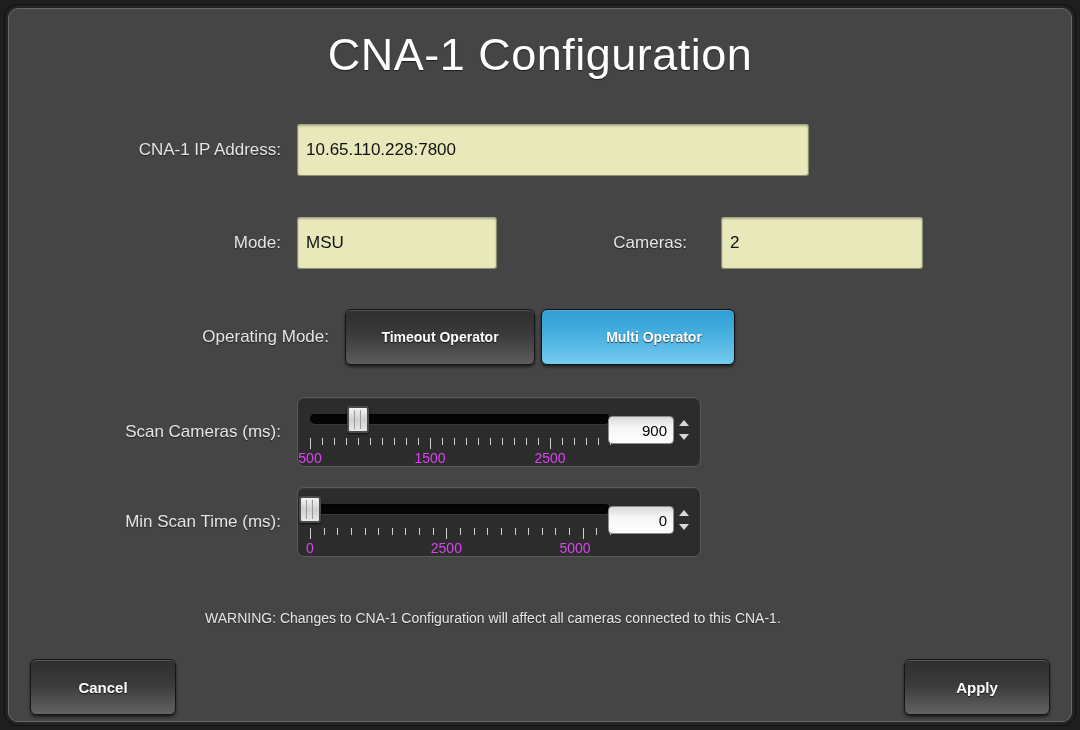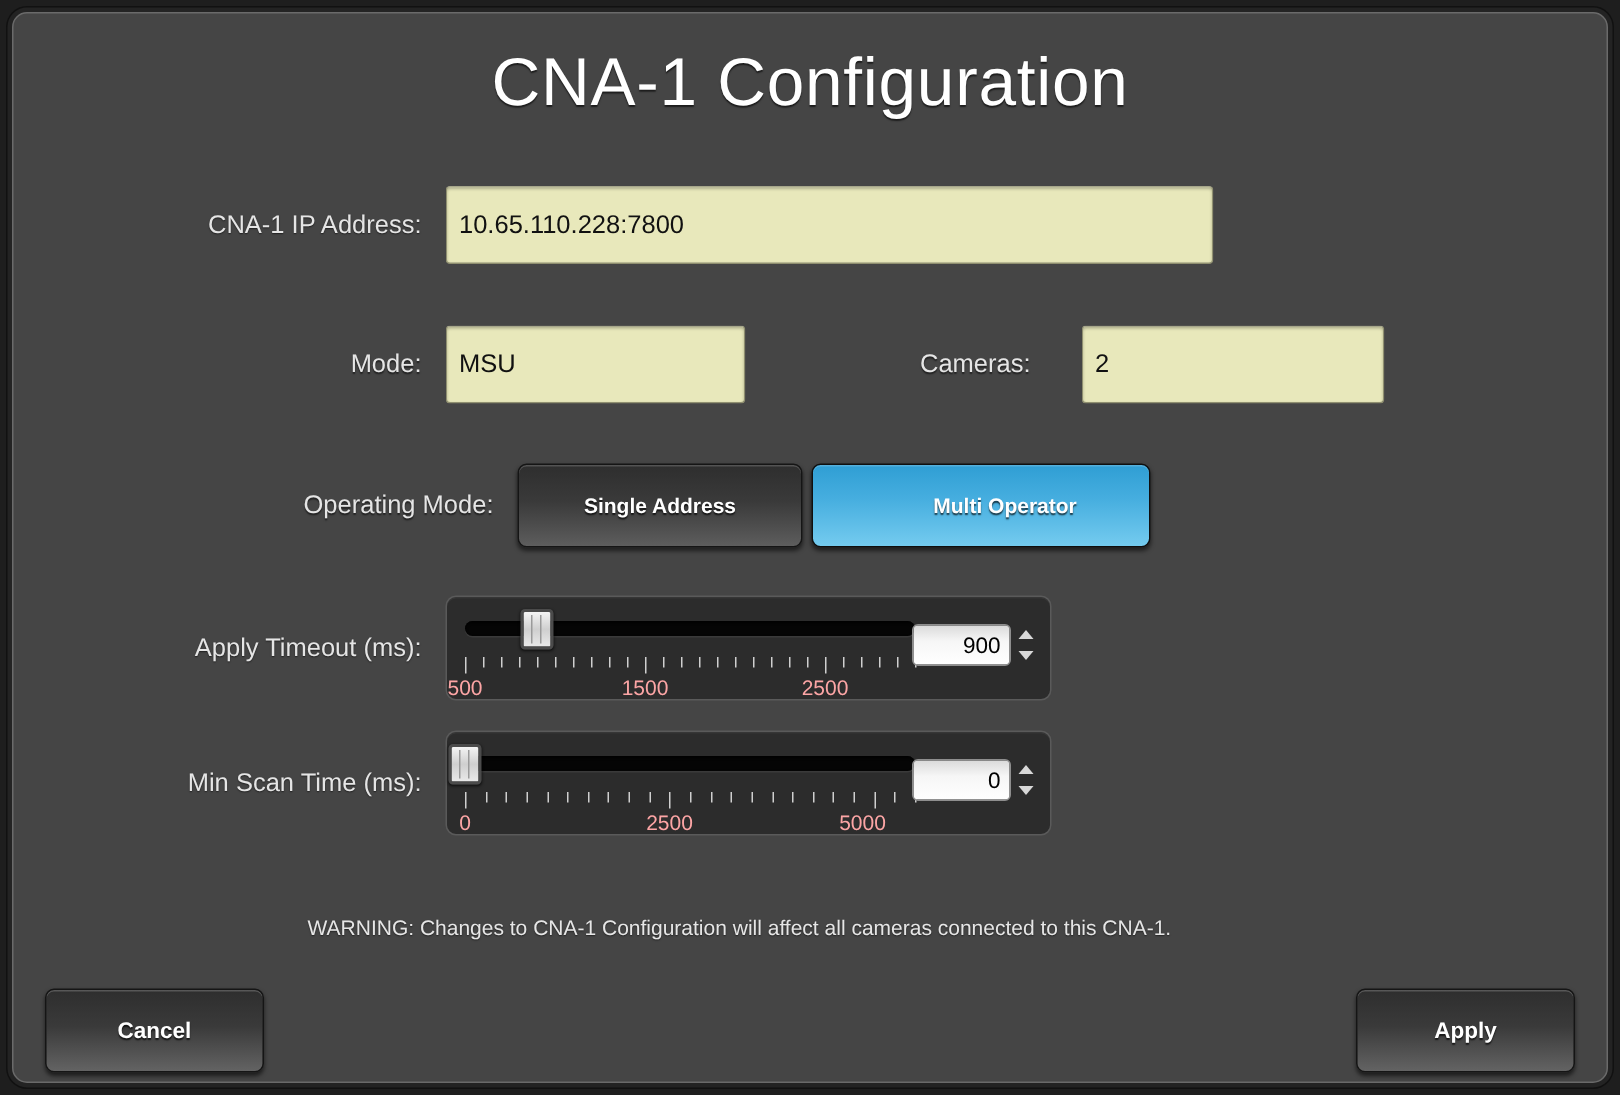--- a/index.html
+++ b/index.html
@@ -58,21 +58,21 @@
     font-size:14px;font-weight:bold;color:#ffffff;
     text-shadow:0 1px 1px rgba(0,0,0,.7);
     border:1px solid #151515;
     box-shadow:0 2px 3px rgba(0,0,0,.55), inset 0 1px 0 rgba(255,255,255,.18);
   }
   #btn-single{
     width:190px;
     background:linear-gradient(to bottom,#2e2e2e 0%,#3a3a3a 45%,#5d5d5d 100%);
   }
   #btn-multi{
-    width:226px;margin-left:6px;
+    width:194px;margin-left:6px;
     background:linear-gradient(to bottom,#2f9ed4 0%,#46aedf 42%,#74cbef 100%);
     border-color:#0f0f0f;
     padding-left:32px;
   }
 
   
   .slider-row{position:absolute;left:0;width:100%;}
   #row-scan{top:388px;}
   #row-min{top:478px;}
   .slider-row .lbl{width:272px;padding-right:16px;}
@@ -98,21 +98,21 @@
   }
   .handle::before{left:5px;}
   .handle::after{left:11px;}
 
   .ticks{position:absolute;left:12px;top:40px;width:300px;height:12px;}
   .tick{position:absolute;top:0;width:1px;background:#cfcfcf;}
   .tick.minor{height:7px;top:0;}
   .tick.major{height:11px;top:0;}
   .ticklabels{position:absolute;left:0;top:52px;width:326px;height:16px;}
   .ticklabel{
-    position:absolute;top:0;color:#fca5a5;font-size:14px;
+    position:absolute;top:0;color:#d946ef;font-size:14px;
     transform:translateX(-50%);white-space:nowrap;
   }
 
   .spin{position:absolute;right:8px;top:18px;display:flex;align-items:center;}
   .spin-box{
     width:66px;height:28px;box-sizing:border-box;
     background:linear-gradient(to bottom,#dadada 0%,#f6f6f6 40%,#ffffff 100%);
     border:1px solid #8e8e8e;border-radius:4px;
     display:flex;align-items:center;justify-content:flex-end;
     padding-right:6px;color:#000;font-size:15px;
@@ -159,26 +159,26 @@
 
     <div class="row" id="row-mode">
       <div class="lbl lbl-mode">Mode:</div>
       <div class="field" id="mode-field">MSU</div>
       <div class="lbl lbl-cam">Cameras:</div>
       <div class="field" id="cameras-field">2</div>
     </div>
 
     <div class="row" id="row-opmode">
       <div class="lbl">Operating Mode:</div>
-      <div class="opbtn" id="btn-single">Single Address</div>
+      <div class="opbtn" id="btn-single">Timeout Operator</div>
       <div class="opbtn" id="btn-multi">Multi Operator</div>
     </div>
 
     <div class="row slider-row" id="row-scan">
-      <div class="lbl">Apply Timeout (ms):</div>
+      <div class="lbl">Scan Cameras (ms):</div>
       <div class="slider-panel">
         <div class="track-wrap">
           <div class="track"></div>
           <div class="handle" id="handle-scan" style="left: 48px;"></div>
         </div>
         <div class="ticks" id="ticks-scan">
             <div class="tick major" style="left: 0px;"></div>
             <div class="tick minor" style="left: 12px;"></div>
             <div class="tick minor" style="left: 24px;"></div>
             <div class="tick minor" style="left: 36px;"></div>

